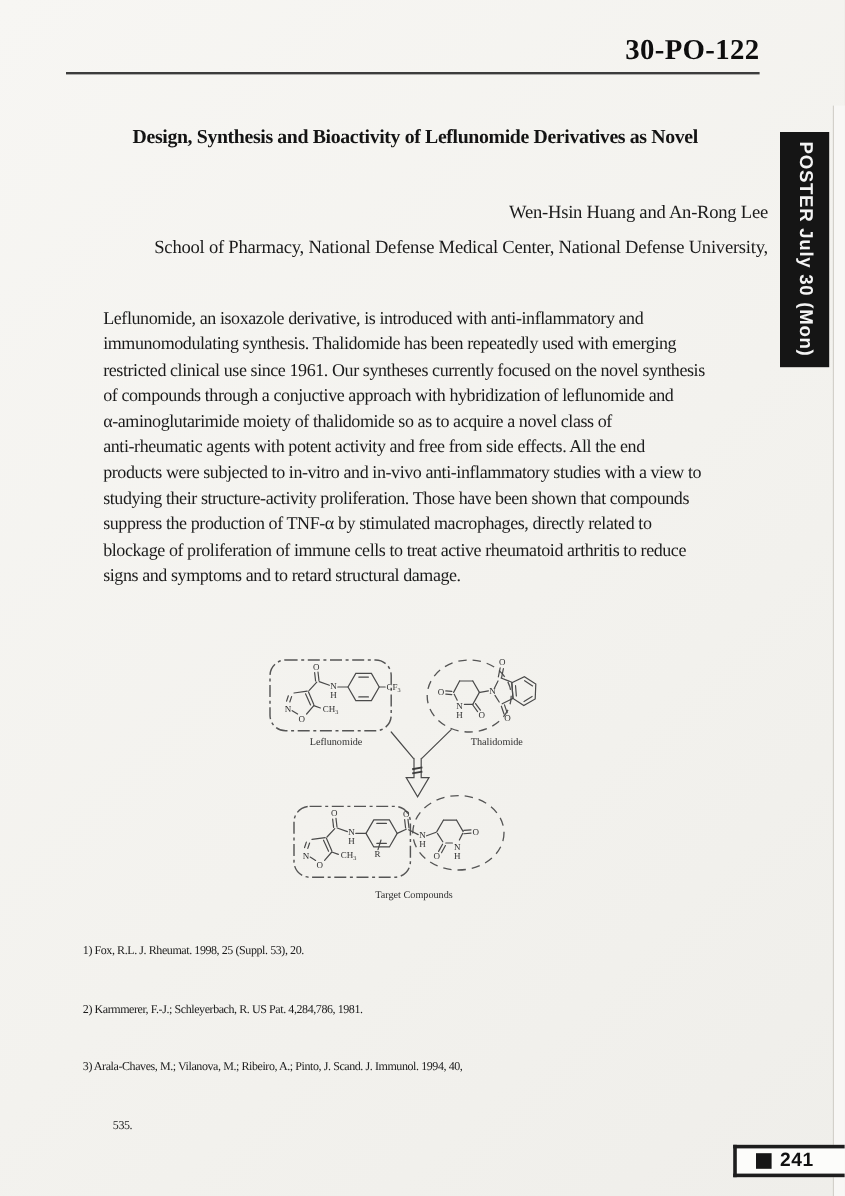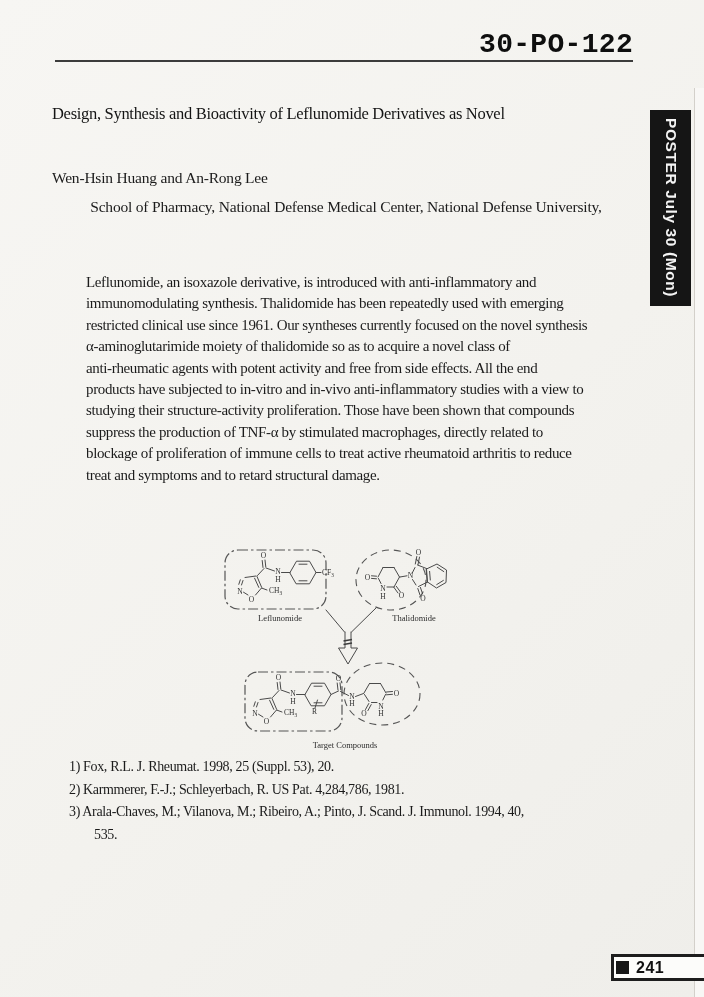--- a/index.html
+++ b/index.html
@@ -3,41 +3,41 @@
 <meta charset="utf-8">
 <style>
   html,body{margin:0;padding:0;}
   body{width:704px;height:997px;overflow:hidden;background:#e9e8e4;}
   .page{position:relative;width:704px;height:997px;
         background:linear-gradient(135deg,#f7f6f3 0%,#f3f2ee 55%,#efeeea 100%);
         font-family:"Liberation Serif",serif;color:#1b1b1b;}
   .page-edge{position:absolute;left:694px;top:88px;width:10px;height:909px;
         background:#f8f7f5;border-left:1.5px solid #d3d0ca;}
   .paper-code{position:absolute;top:29px;right:71px;
-        font-family:Liberation Mono, monospace;font-weight:700;font-size:28px;
+        font-family:Liberation Serif, serif;font-weight:700;font-size:24px;
         letter-spacing:.3px;color:#0e0e0e;}
   .header-rule{position:absolute;left:55px;top:60px;width:578px;height:2px;background:#3c3c3c;}
-  .title-block{position:absolute;left:52px;top:101px;width:588px;text-align:left;
-        font-weight:400;font-size:16.5px;line-height:26px;letter-spacing:-.3px;color:#141414;}
-  .byline{position:absolute;left:52px;top:169px;width:588px;text-align:left;
+  .title-block{position:absolute;left:52px;top:101px;width:588px;text-align:center;
+        font-weight:700;font-size:16.5px;line-height:26px;letter-spacing:-.3px;color:#141414;}
+  .byline{position:absolute;left:52px;top:169px;width:588px;text-align:right;
         font-size:15.5px;letter-spacing:-.2px;}
-  .affiliation{position:absolute;left:52px;top:194px;width:588px;text-align:center;
+  .affiliation{position:absolute;left:52px;top:194px;width:588px;text-align:right;
         font-size:15.5px;line-height:26px;letter-spacing:-.2px;}
-  .abstract{position:absolute;left:86px;top:272px;width:548px;}
+  .abstract{position:absolute;left:86px;top:256px;width:548px;}
   .abstract .line{white-space:nowrap;font-size:15px;line-height:21.4px;letter-spacing:-.35px;}
   .references{position:absolute;left:69px;top:756px;width:560px;}
-  .references .ref-line{white-space:nowrap;font-size:14px;line-height:22.6px;letter-spacing:-.35px;}
+  .references .ref-line{white-space:nowrap;font-size:10px;line-height:22.6px;letter-spacing:-.35px;margin-top:26px;}
   .references .ref-cont{padding-left:25px;}
   .banner{position:absolute;left:650px;top:110px;width:41px;height:196px;background:#151515;
         display:flex;align-items:center;justify-content:center;}
   .banner .banner-text{writing-mode:vertical-rl;font-family:"Liberation Sans",sans-serif;
         font-weight:700;font-size:15.5px;letter-spacing:.6px;color:#f4f4f4;white-space:nowrap;}
   .pageno-box{position:absolute;left:611px;top:954px;width:93px;height:27px;
         border:3px solid #1d1d1d;border-right:none;background:#fcfcfa;
-        display:flex;align-items:center;gap:7px;padding-left:2px;box-sizing:border-box;}
+        display:flex;align-items:center;gap:7px;padding-left:16px;box-sizing:border-box;}
   .pageno-square{width:13px;height:13px;background:#161616;flex:0 0 auto;}
   .pageno-num{font-family:"Liberation Sans",sans-serif;font-weight:700;font-size:16px;
         letter-spacing:.5px;color:#111;}
   .scheme{position:absolute;left:195px;top:537px;width:310px;height:220px;}
   .scheme .bond{stroke:#4a4a4a;stroke-width:1;fill:none;stroke-linecap:round;}
   .scheme .dd{stroke:#555;stroke-width:1.2;fill:none;stroke-dasharray:10 3 2.5 3;}
   .scheme .dash{stroke:#555;stroke-width:1.1;fill:none;stroke-dasharray:7 5;}
   .scheme .atom{font-family:"Liberation Serif",serif;font-size:7.5px;fill:#303030;text-anchor:middle;}
   .scheme .atom-l{font-family:"Liberation Serif",serif;font-size:7.5px;fill:#303030;text-anchor:start;}
   .scheme .sub{font-size:5.2px;}
@@ -61,27 +61,28 @@
   <div class="byline">Wen-Hsin Huang and An-Rong Lee</div>
 
   <div class="affiliation">
     <div>School of Pharmacy, National Defense Medical Center, National Defense University,</div>
   </div>
 
   <div class="abstract">
     <div class="line">Leflunomide, an isoxazole derivative, is introduced with anti-inflammatory and</div>
     <div class="line">immunomodulating synthesis. Thalidomide has been repeatedly used with emerging</div>
     <div class="line">restricted clinical use since 1961. Our syntheses currently focused on the novel synthesis</div>
+    <div class="line">of compounds through a conjuctive approach with hybridization of leflunomide and</div>
     <div class="line">α-aminoglutarimide moiety of thalidomide so as to acquire a novel class of</div>
     <div class="line">anti-rheumatic agents with potent activity and free from side effects. All the end</div>
-    <div class="line">products have subjected to in-vitro and in-vivo anti-inflammatory studies with a view to</div>
+    <div class="line">products were subjected to in-vitro and in-vivo anti-inflammatory studies with a view to</div>
     <div class="line">studying their structure-activity proliferation. Those have been shown that compounds</div>
     <div class="line">suppress the production of TNF-α by stimulated macrophages, directly related to</div>
     <div class="line">blockage of proliferation of immune cells to treat active rheumatoid arthritis to reduce</div>
-    <div class="line">treat and symptoms and to retard structural damage.</div>
+    <div class="line">signs and symptoms and to retard structural damage.</div>
   </div>
 
   <svg class="scheme" viewBox="0 0 310 220">
 
     <g>
       <rect class="dd" x="30" y="13" width="101" height="59" rx="13"></rect>
 
       <line class="bond" x1="53" y1="58" x2="48.5" y2="55.2"></line>
       <line class="bond" x1="46.5" y1="48" x2="48" y2="43.5"></line>
       <line class="bond" x1="43.8" y1="47.3" x2="45.3" y2="42.8"></line>

